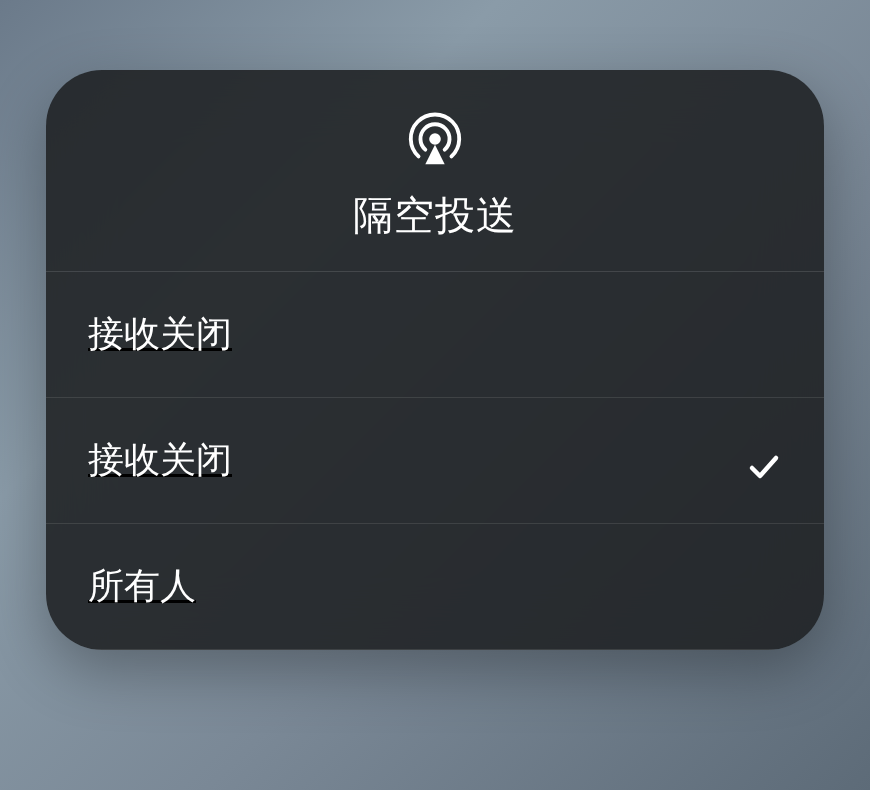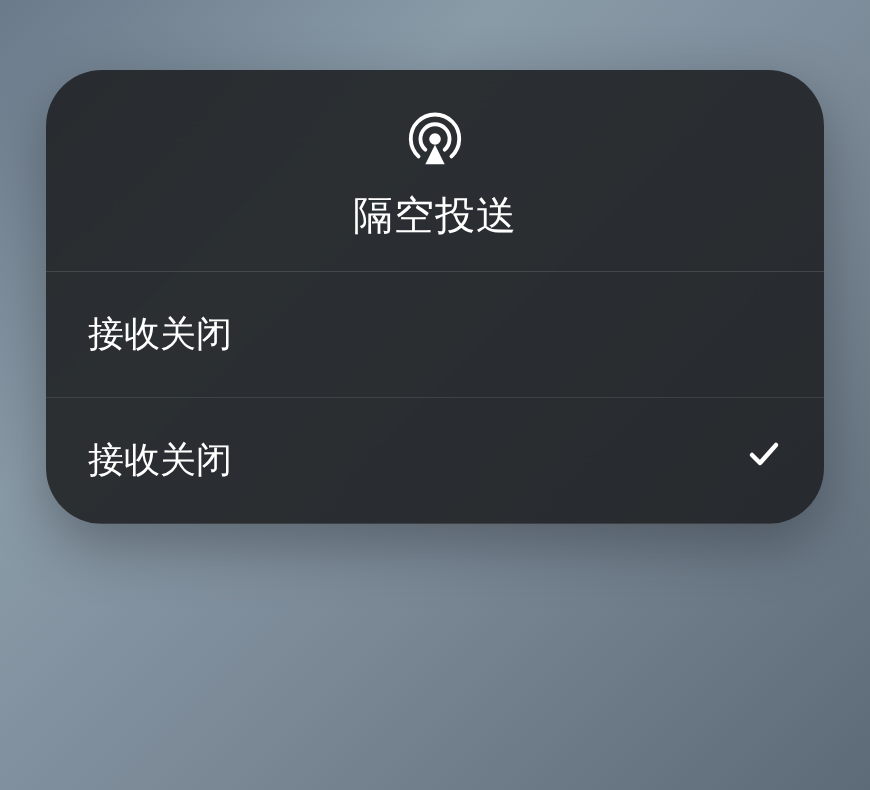--- a/index.html
+++ b/index.html
@@ -58,25 +58,26 @@
       letter-spacing: 1px;
     }
     
     .option-list {
       display: flex;
       flex-direction: column;
     }
     
     .option-item {
       display: flex;
-      align-items: flex-start;
+      align-items: flex-end;
       justify-content: space-between;
       padding: 38px 42px;
       border-bottom: 1px solid rgba(255, 255, 255, 0.1);
       cursor: pointer;
+      text-decoration: underline;
     }
     
     .option-item:last-child {
       border-bottom: 1px solid rgba(255, 255, 255, 0.1);
     }
     
     .option-label {
       color: #ffffff;
       font-size: 36px;
       font-weight: 400;
@@ -127,14 +128,22 @@
 
     <div class="option-item">
       <span class="option-label">接收关闭</span>
       <span class="checkmark">
         <svg viewBox="0 0 36 36" fill="none" stroke="#ffffff" stroke-width="4.5" stroke-linecap="round" stroke-linejoin="round">
           <path d="M 6 19 L 14 27 L 30 9"></path>
         </svg>
       </span>
     </div>
 
+    <div class="option-item">
+      <span class="option-label">所有人</span>
+      <span class="checkmark hidden">
+        <svg viewBox="0 0 36 36" fill="none" stroke="#ffffff" stroke-width="4.5" stroke-linecap="round" stroke-linejoin="round">
+          <path d="M 6 19 L 14 27 L 30 9"></path>
+        </svg>
+      </span>
+    </div>
   </div>
 </div>
 
 </body></html>

